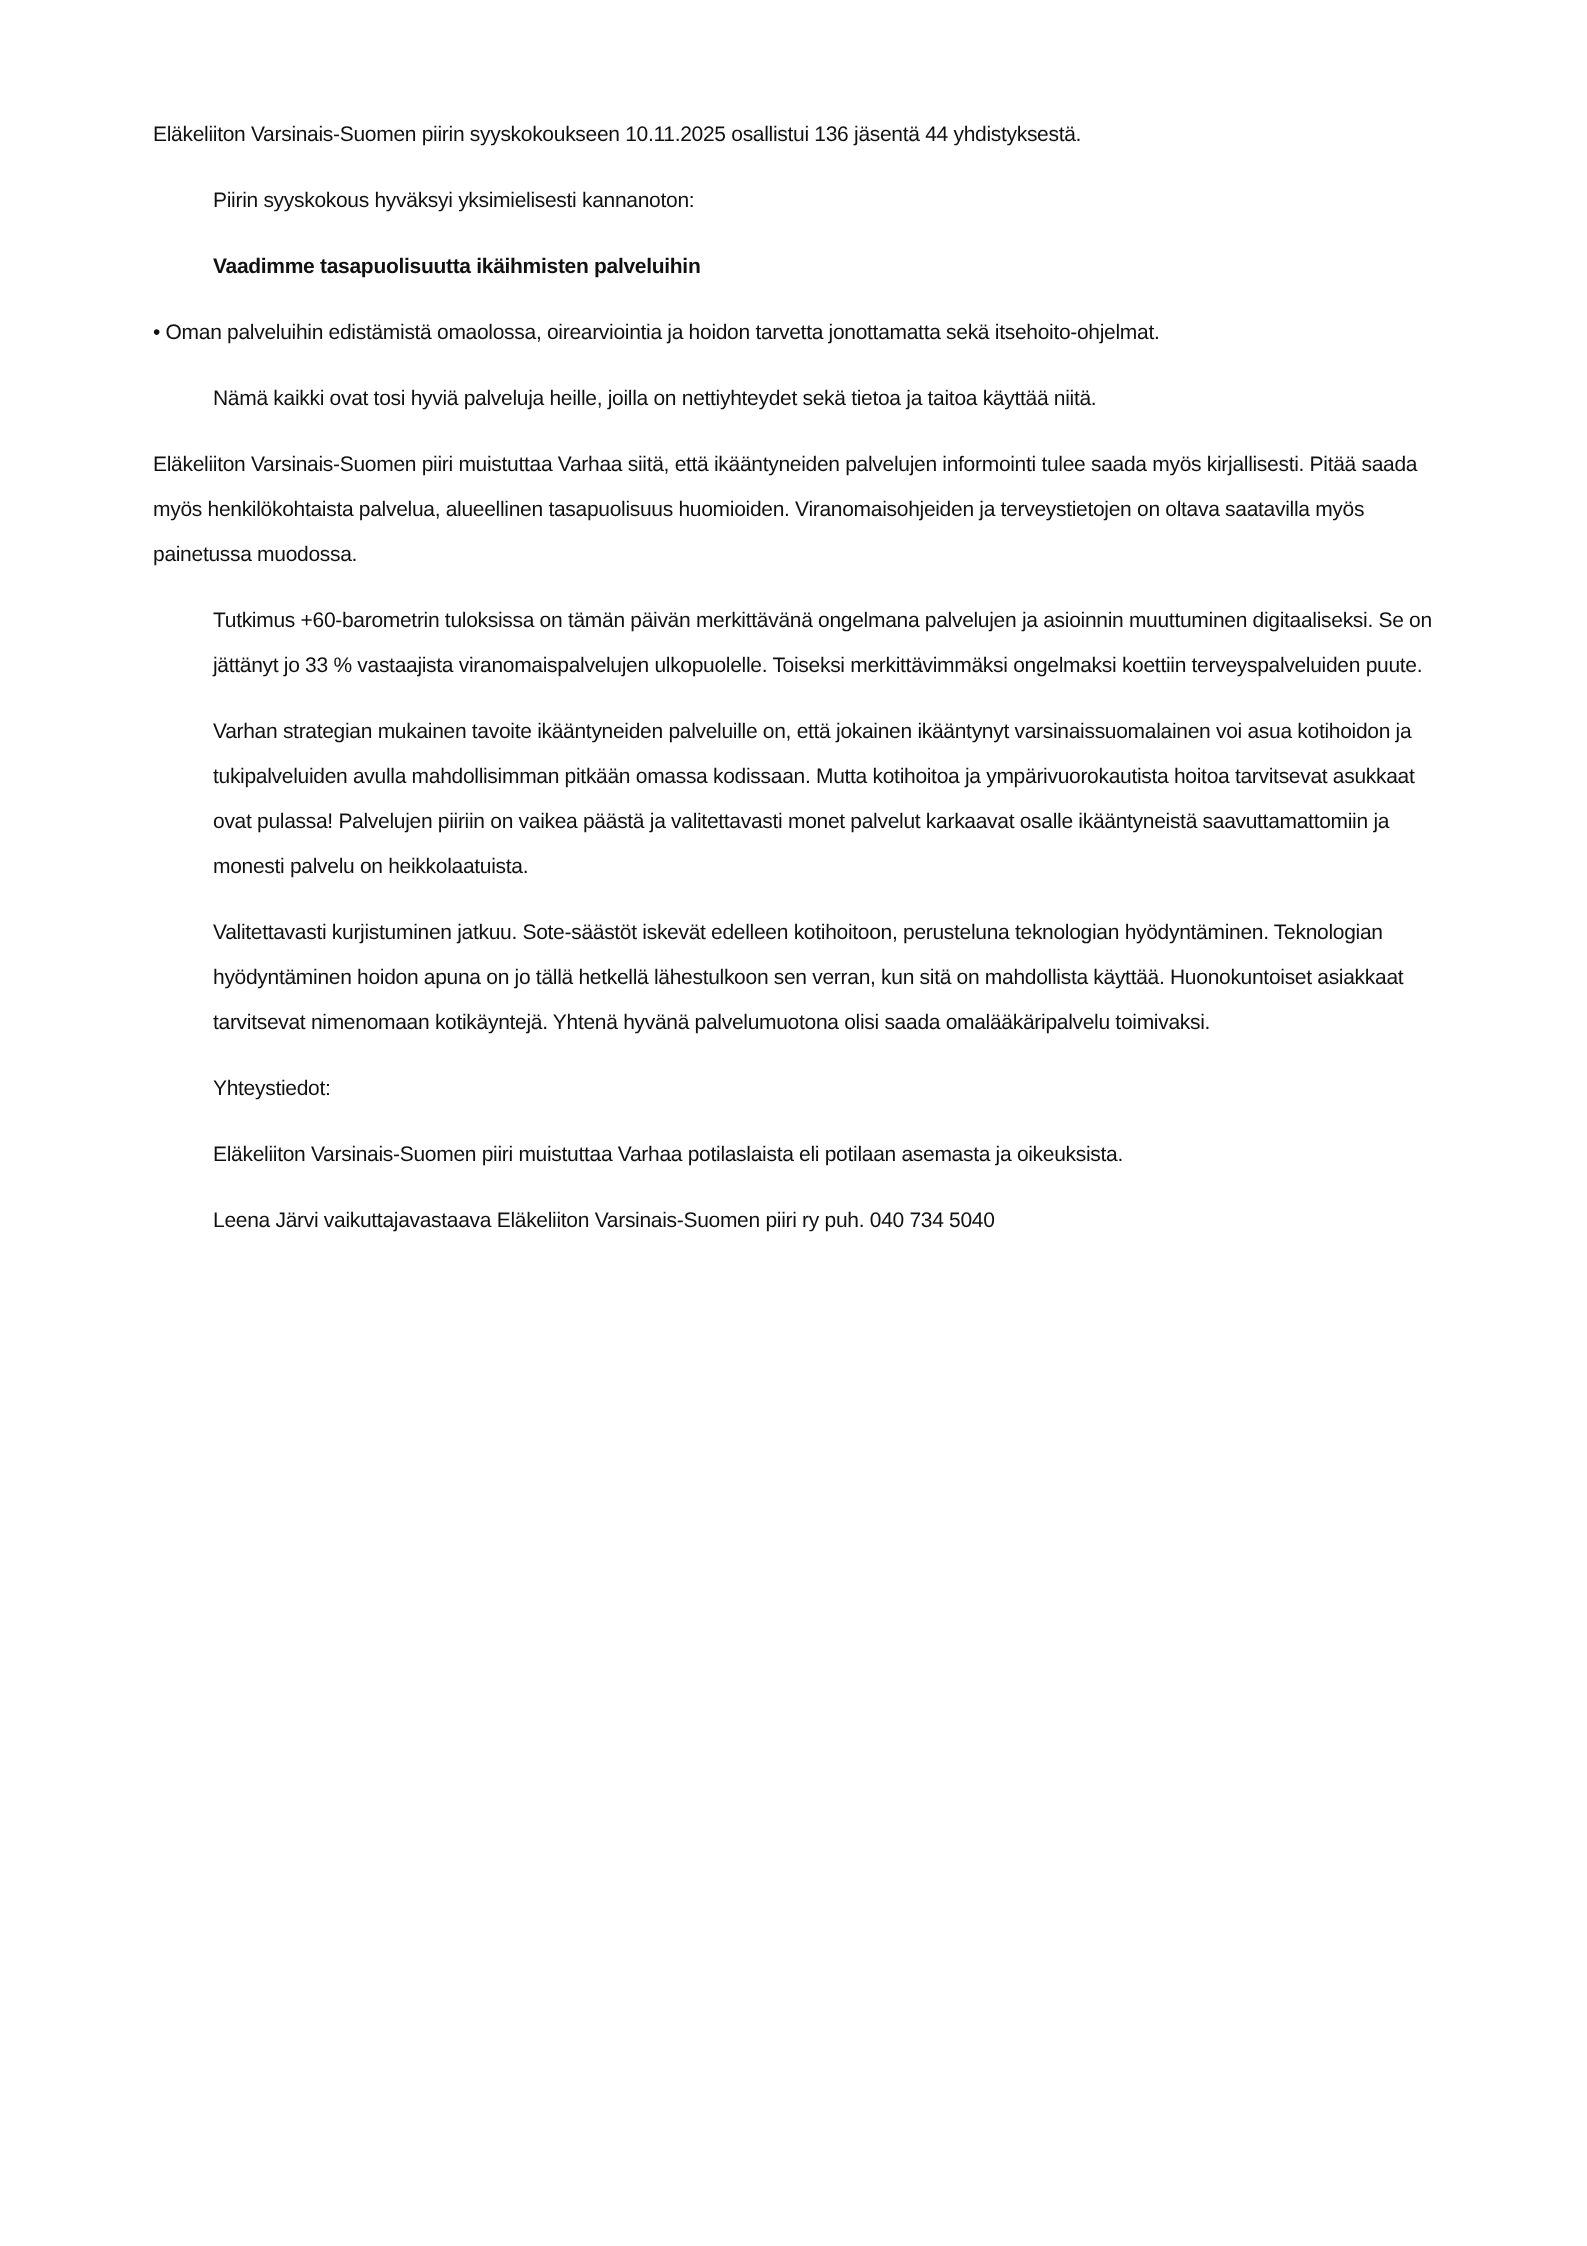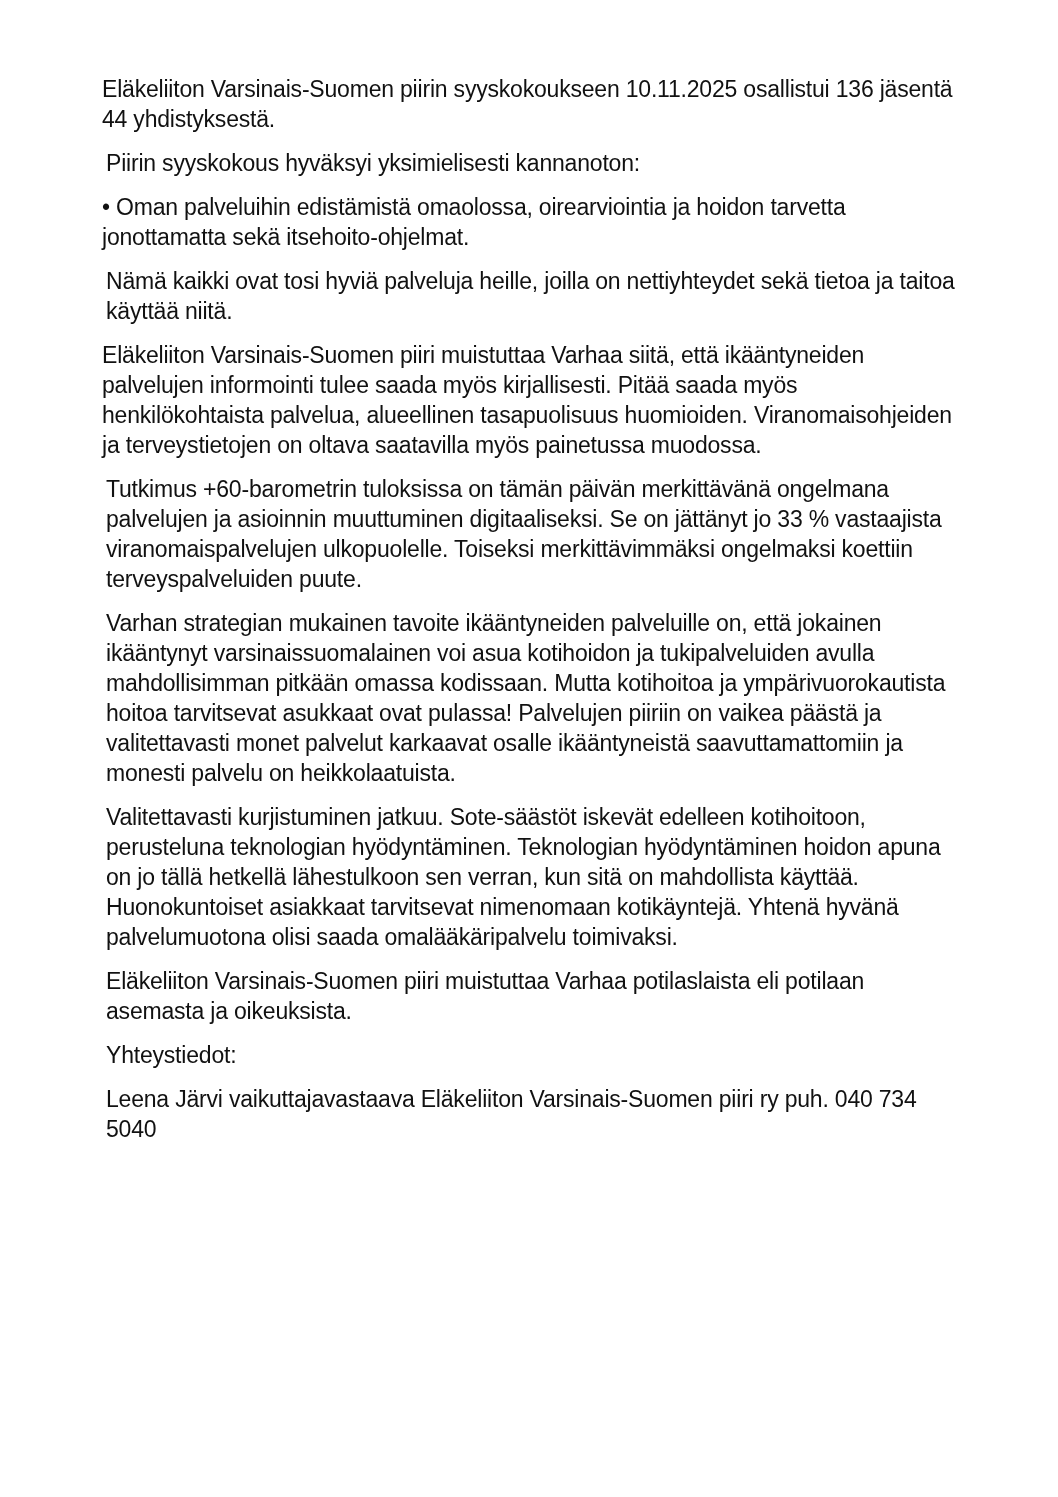--- a/index.html
+++ b/index.html
@@ -4,36 +4,37 @@
   <style>
     html, body { margin: 0; padding: 0; background: #ffffff; }
     body { width: 1058px; height: 1497px; position: relative; overflow: hidden; }
     .page {
       position: absolute; left: 0; top: 0; width: 1058px; height: 1497px;
       background: #ffffff; color: #111111;
       font-family: "Liberation Sans", "DejaVu Sans", sans-serif;
     }
     .content {
       position: absolute; left: 102px; top: 74px; width: 860px;
-      font-size: 23px; line-height: 30px; letter-spacing: -0.2px;
+      font-size: 14px; line-height: 30px; letter-spacing: -0.2px;
     }
     .p { margin: 0 0 14px 0; }
-    .ind { padding-left: 4px; }
+    .ind { padding-left: 4px; margin-left: 36px; }
     .bold { font-weight: bold; }
   </style>
 </head>
 <body>
 
 <div class="page">
   <div class="content">
     <p class="p">Eläkeliiton Varsinais-Suomen piirin syyskokoukseen 10.11.2025 osallistui 136 jäsentä 44 yhdistyksestä.</p>
     <p class="p ind">Piirin syyskokous hyväksyi yksimielisesti kannanoton:</p>
+    <p class="p ind bold">Vaadimme tasapuolisuutta ikäihmisten palveluihin</p>
     <p class="p">• Oman palveluihin edistämistä omaolossa, oirearviointia ja hoidon tarvetta jonottamatta sekä itsehoito-ohjelmat.</p>
     <p class="p ind">Nämä kaikki ovat tosi hyviä palveluja heille, joilla on nettiyhteydet sekä tietoa ja taitoa käyttää niitä.</p>
     <p class="p">Eläkeliiton Varsinais-Suomen piiri muistuttaa Varhaa siitä, että ikääntyneiden palvelujen informointi tulee saada myös kirjallisesti. Pitää saada myös henkilökohtaista palvelua, alueellinen tasapuolisuus huomioiden. Viranomaisohjeiden ja terveystietojen on oltava saatavilla myös painetussa muodossa.</p>
     <p class="p ind">Tutkimus +60-barometrin tuloksissa on tämän päivän merkittävänä ongelmana palvelujen ja asioinnin muuttuminen digitaaliseksi. Se on jättänyt jo 33 % vastaajista viranomaispalvelujen ulkopuolelle. Toiseksi merkittävimmäksi ongelmaksi koettiin terveyspalveluiden puute.</p>
     <p class="p ind">Varhan strategian mukainen tavoite ikääntyneiden palveluille on, että jokainen ikääntynyt varsinaissuomalainen voi asua kotihoidon ja tukipalveluiden avulla mahdollisimman pitkään omassa kodissaan. Mutta kotihoitoa ja ympärivuorokautista hoitoa tarvitsevat asukkaat ovat pulassa! Palvelujen piiriin on vaikea päästä ja valitettavasti monet palvelut karkaavat osalle ikääntyneistä saavuttamattomiin ja monesti palvelu on heikkolaatuista.</p>
     <p class="p ind">Valitettavasti kurjistuminen jatkuu. Sote-säästöt iskevät edelleen kotihoitoon, perusteluna teknologian hyödyntäminen. Teknologian hyödyntäminen hoidon apuna on jo tällä hetkellä lähestulkoon sen verran, kun sitä on mahdollista käyttää. Huonokuntoiset asiakkaat tarvitsevat nimenomaan kotikäyntejä. Yhtenä hyvänä palvelumuotona olisi saada omalääkäripalvelu toimivaksi.</p>
+    <p class="p ind">Yhteystiedot:</p>
     <p class="p ind">Eläkeliiton Varsinais-Suomen piiri muistuttaa Varhaa potilaslaista eli potilaan asemasta ja oikeuksista.</p>
-    <p class="p ind">Yhteystiedot:</p>
     <p class="p ind">Leena Järvi vaikuttajavastaava Eläkeliiton Varsinais-Suomen piiri ry puh. 040 734 5040</p>
   </div>
 </div>
 
 </body></html>

